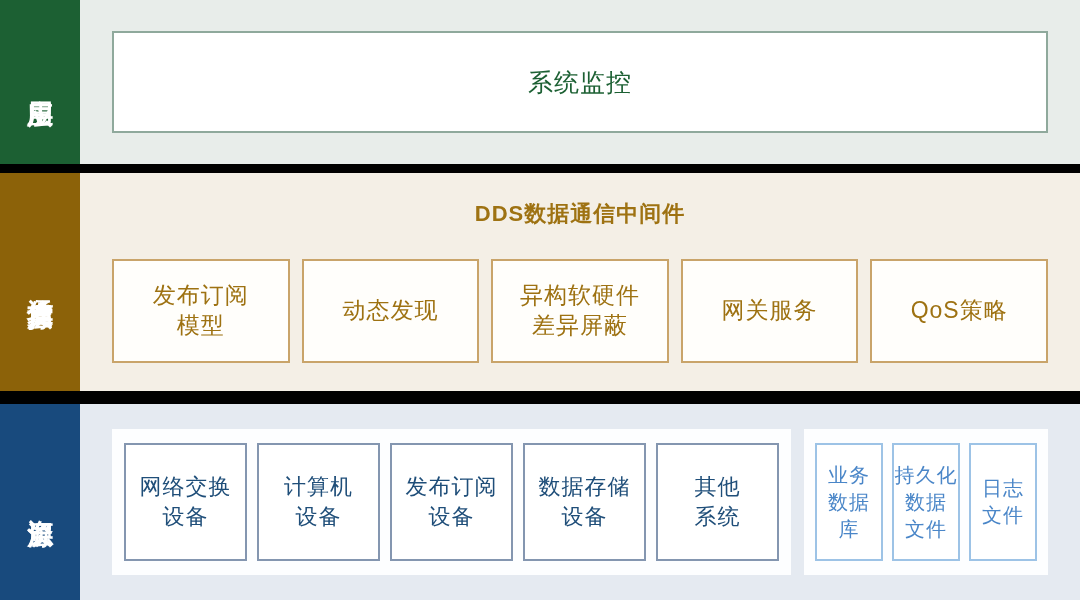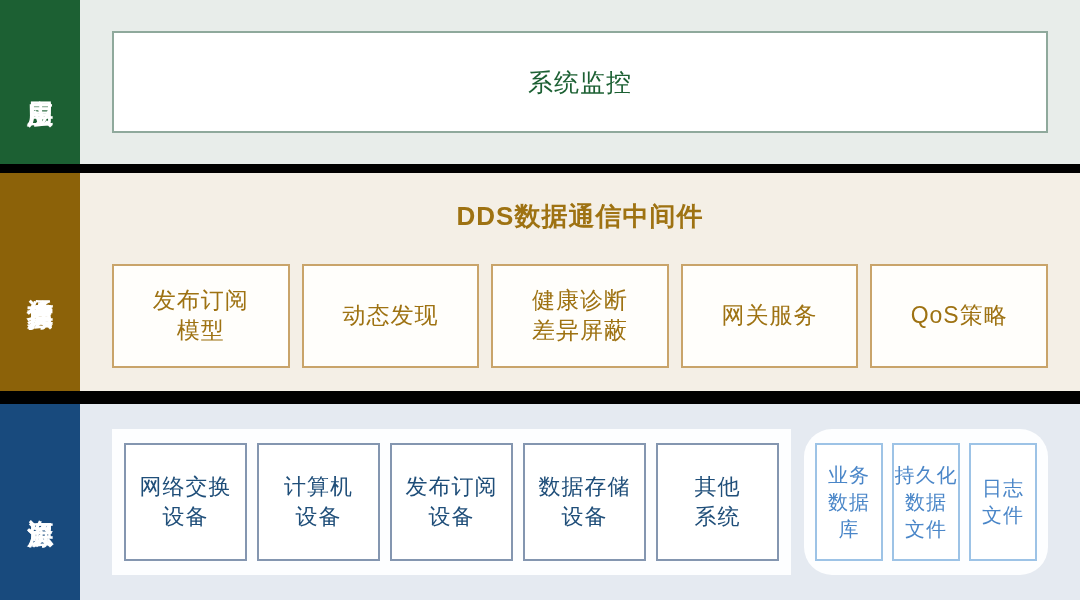--- a/index.html
+++ b/index.html
@@ -77,21 +77,21 @@
   
   #layer-comm { top: 173px; height: 218px; }
   #layer-comm .layer-label { background: #8c6209; }
   #layer-comm .layer-body {
     background: #f4efe6;
     align-items: stretch;
   }
   .comm-title {
     text-align: center;
     color: #9e7212;
-    font-size: 26px;
+    font-size: 22px;
     font-weight: bold;
     letter-spacing: 1px;
     margin-top: 26px;
     margin-bottom: 0;
   }
   .comm-row {
     display: flex;
     flex-direction: row;
     gap: 12px;
     padding: 12px 32px;
@@ -134,21 +134,20 @@
     flex: 1 1 auto;
     height: 146px;
     padding: 14px 12px;
     gap: 10px;
   }
   #res-group-data {
     flex: 0 0 244px;
     height: 146px;
     padding: 14px 11px;
     gap: 9px;
-    border-radius: 28px;
   }
   .res-box {
     flex: 1 1 0;
     height: 100%;
     background: #ffffff;
     border: 2px solid #8496b0;
     display: flex;
     align-items: center;
     justify-content: center;
     text-align: center;
@@ -191,21 +190,21 @@
             <span>模型</span>
           </span>
         </div>
         <div class="comm-box">
           <span>
             <span>动态发现</span>
           </span>
         </div>
         <div class="comm-box">
           <span>
-            <span>健康诊断</span><br>
+            <span>异构软硬件</span><br>
             <span>差异屏蔽</span>
           </span>
         </div>
         <div class="comm-box">
           <span>
             <span>网关服务</span>
           </span>
         </div>
         <div class="comm-box">
           <span>

